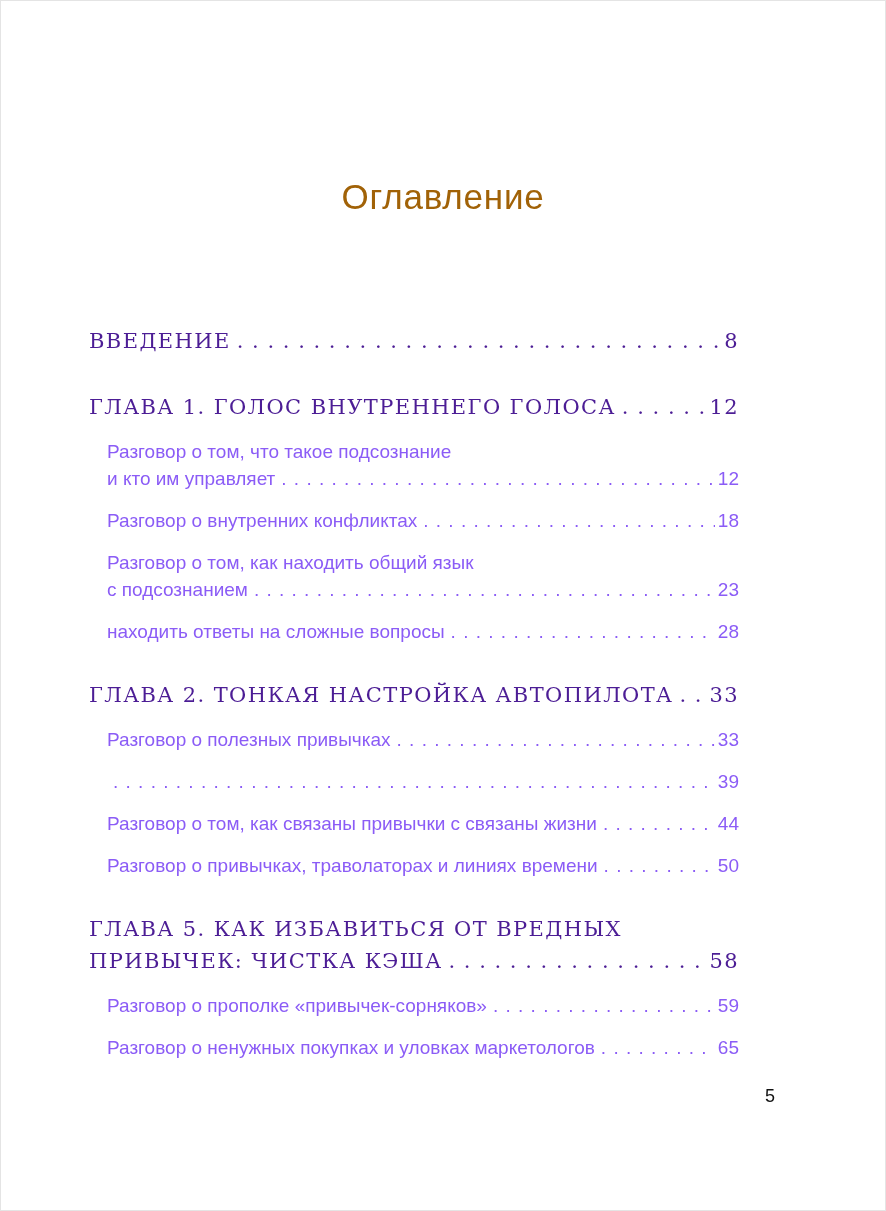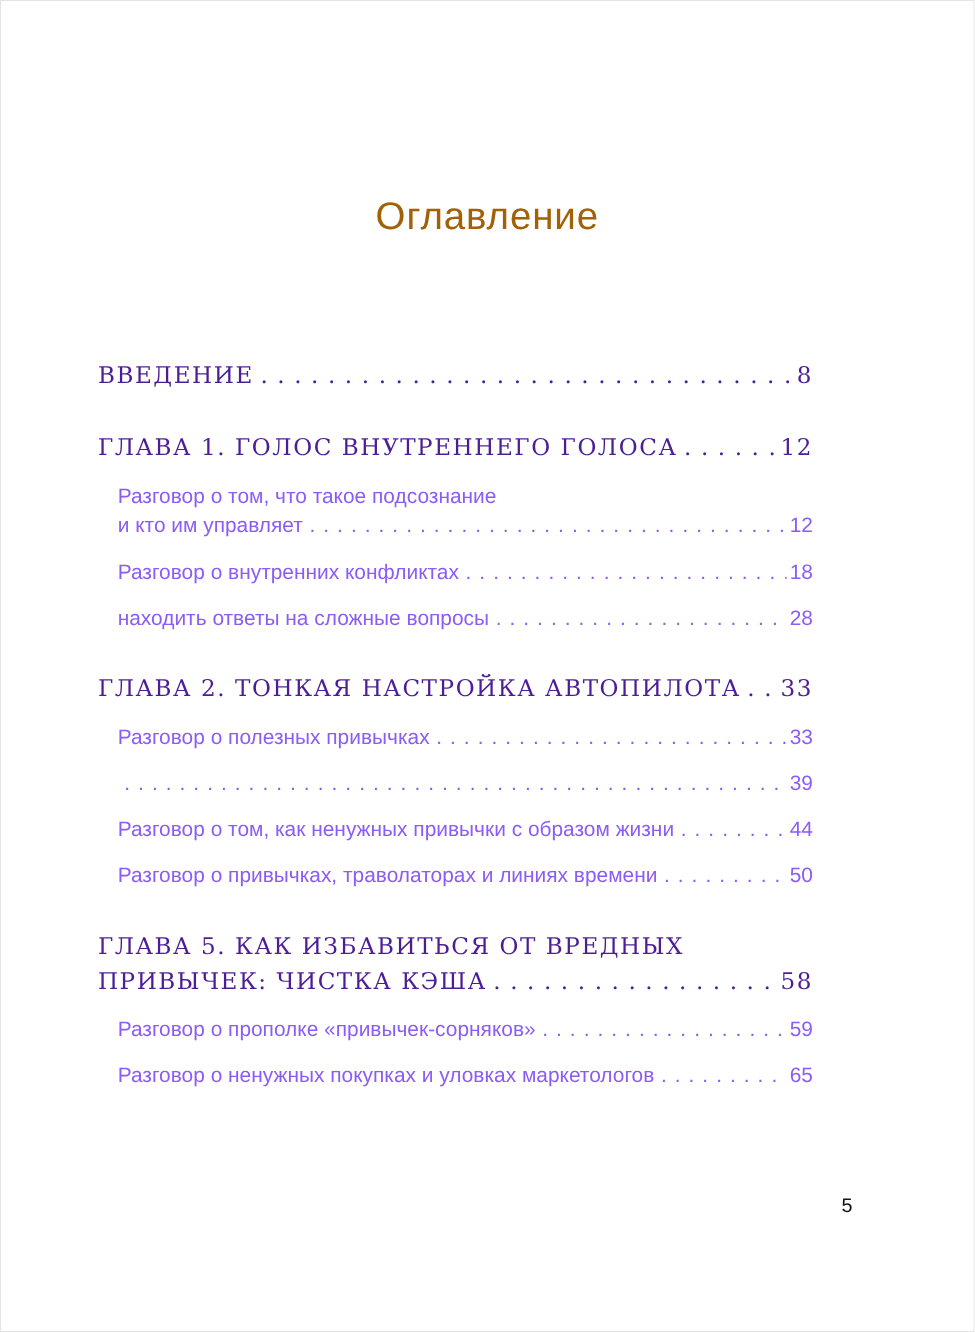--- a/index.html
+++ b/index.html
@@ -128,20 +128,30 @@
     </div>
 
     <div class="entry item">
       <div class="entry-line has-leader">
         <span class="entry-text">Разговор о внутренних конфликтах</span>
         <span class="leader"></span>
         <span class="entry-page">18</span>
       </div>
     </div>
 
+    <div class="entry item">
+      <div class="entry-line">
+        <span class="entry-text">Разговор о том, как находить общий язык</span>
+      </div>
+      <div class="entry-line has-leader">
+        <span class="entry-text">с подсознанием</span>
+        <span class="leader"></span>
+        <span class="entry-page">23</span>
+      </div>
+    </div>
 
     <div class="entry item">
       <div class="entry-line has-leader">
         <span class="entry-text">находить ответы на сложные вопросы</span>
         <span class="leader"></span>
         <span class="entry-page">28</span>
       </div>
     </div>
 
     <div class="entry chapter">
@@ -162,21 +172,21 @@
 
     <div class="entry item">
       <div class="entry-line has-leader">
         <span class="leader"></span>
         <span class="entry-page">39</span>
       </div>
     </div>
 
     <div class="entry item">
       <div class="entry-line has-leader">
-        <span class="entry-text">Разговор о том, как ненужных привычки с образом жизни</span>
+        <span class="entry-text">Разговор о том, как связаны привычки с связаны жизни</span>
         <span class="leader"></span>
         <span class="entry-page">44</span>
       </div>
     </div>
 
     <div class="entry item">
       <div class="entry-line has-leader">
         <span class="entry-text">Разговор о привычках, траволаторах и линиях времени</span>
         <span class="leader"></span>
         <span class="entry-page">50</span>

